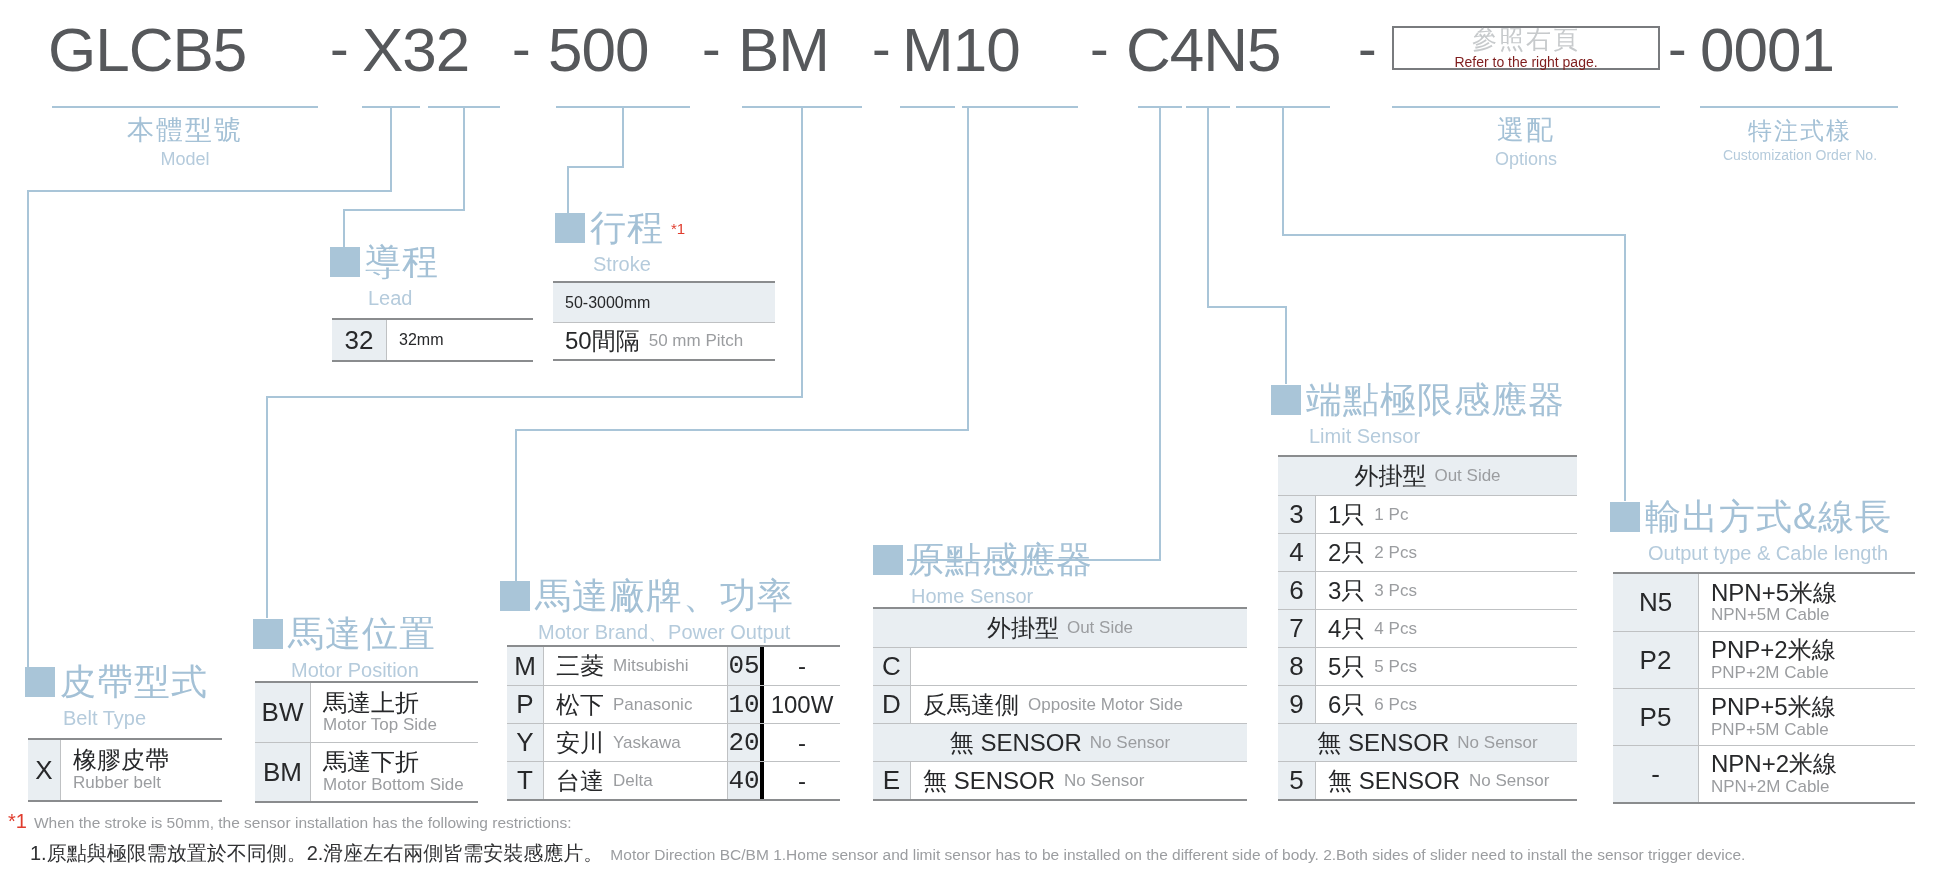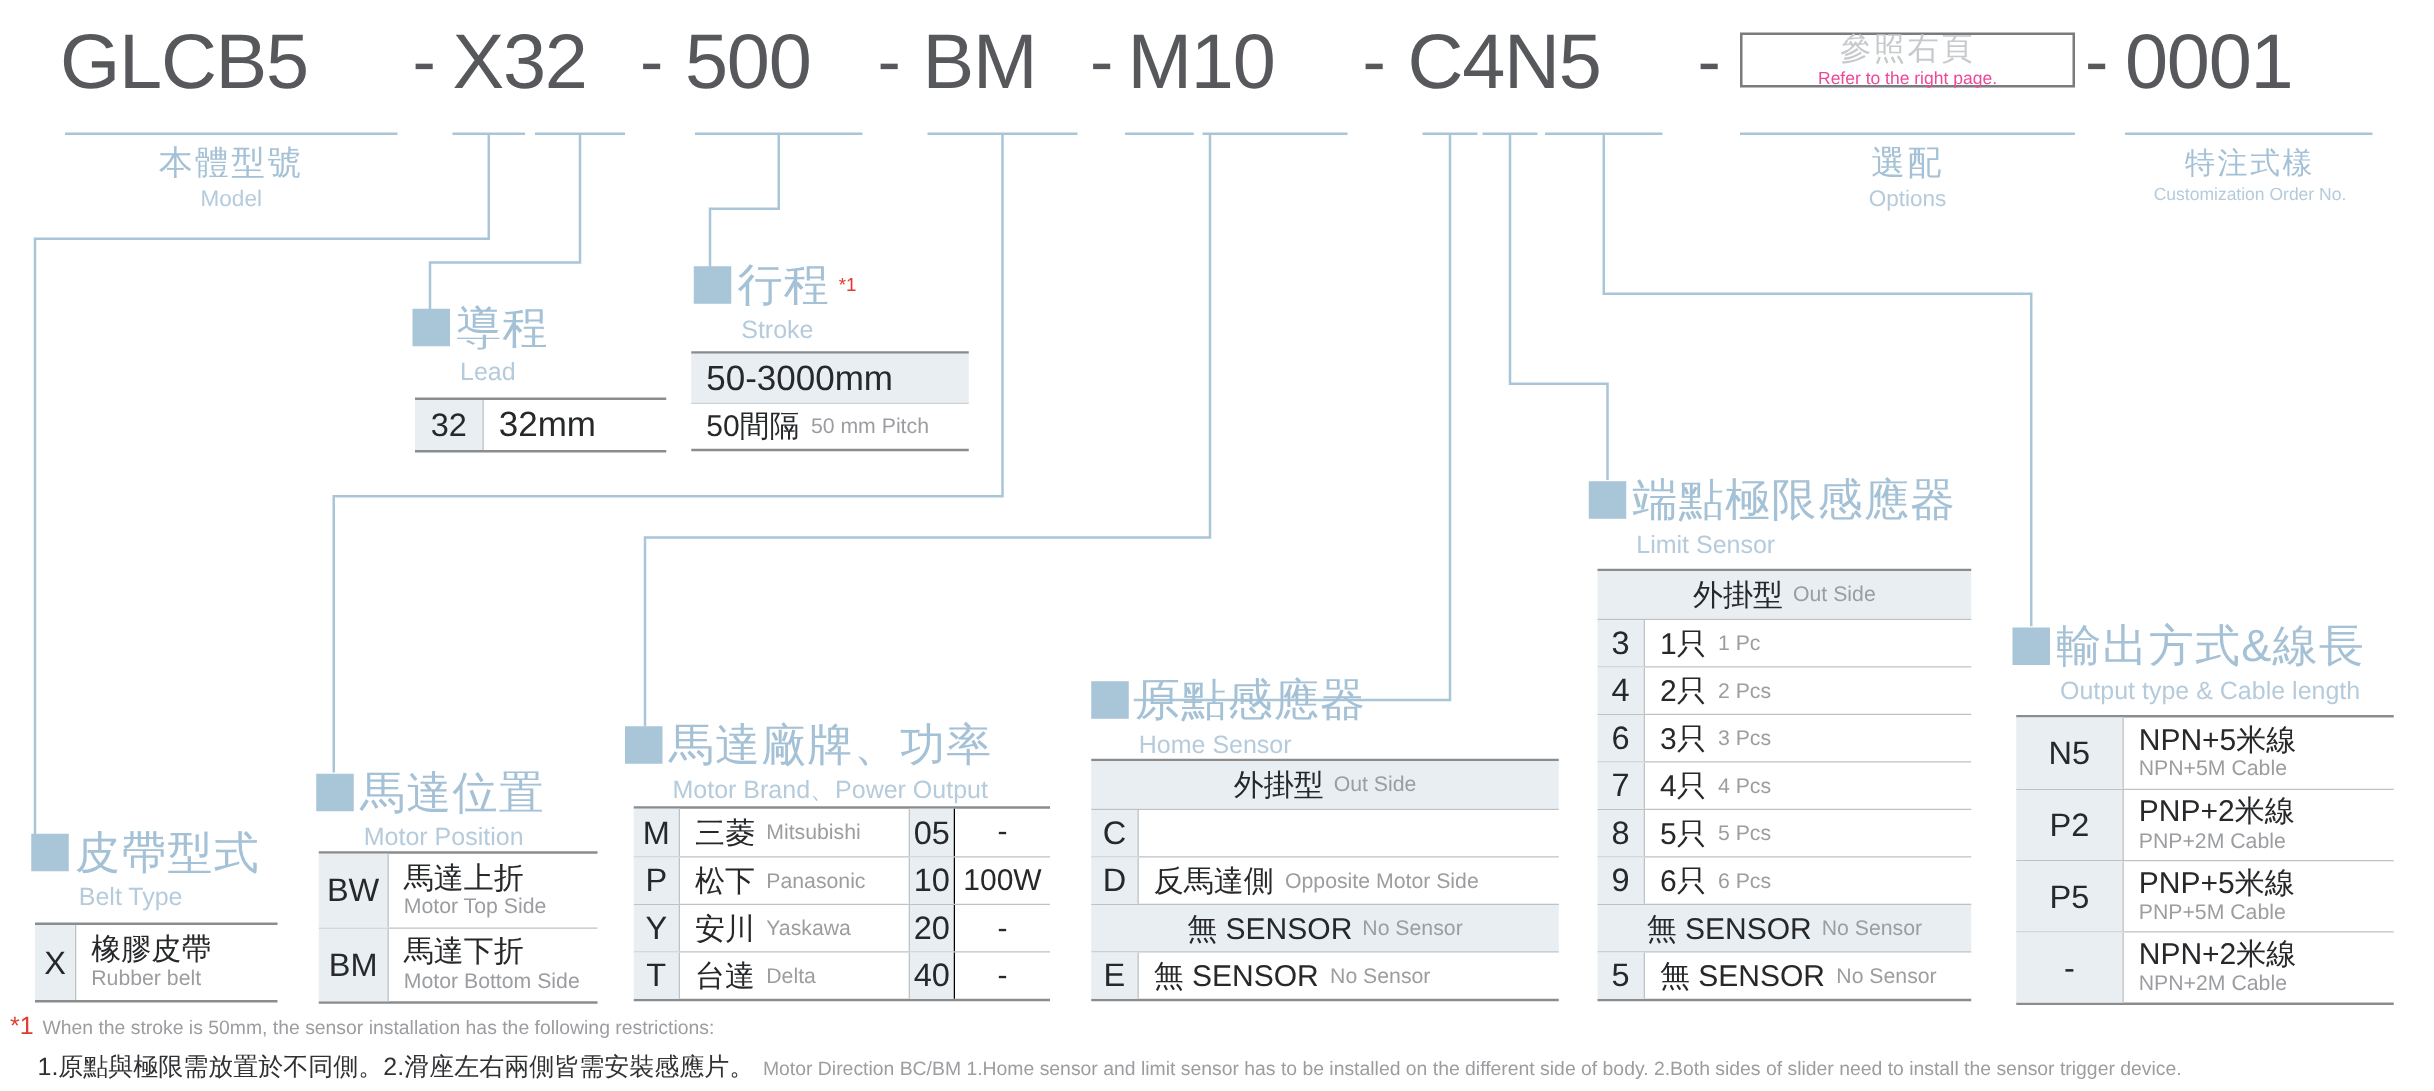--- a/index.html
+++ b/index.html
@@ -12,21 +12,21 @@
     position:absolute;top:16px;font-size:62px;line-height:1.1;
     color:#56585b;letter-spacing:-1px;white-space:nowrap;
   }
   .codedash{position:absolute;top:16px;font-size:56px;color:#56585b;}
   #ref-box{
     position:absolute;left:1392px;top:26px;width:268px;height:44px;
     border:2px solid #797b7e;box-sizing:border-box;text-align:center;
     display:flex;flex-direction:column;justify-content:center;
   }
   #ref-box .bx-cjk{font-size:25px;color:#c7cacc;line-height:1.15;letter-spacing:2px;}
-  #ref-box .bx-en{font-size:14px;color:#ec4899;line-height:1.2;}
+  #ref-box .bx-en{font-size:14px;color:#7f1d1d;line-height:1.2;}
   
   .u-label{position:absolute;text-align:center;}
   .u-label .l-cjk{font-size:27px;color:#a4c1d6;line-height:1.25;letter-spacing:2px;}
   .u-label .l-en{font-size:18px;color:#b5cbdc;line-height:1.3;}
   .u-label.small .l-cjk{font-size:24px;}
   .u-label.small .l-en{font-size:14px;}
   
   .sect{position:absolute;white-space:nowrap;}
   .sect .hrow{display:flex;align-items:center;gap:5px;}
   .bullet{width:30px;height:30px;background:#a9c5d8;flex:0 0 auto;}
@@ -35,25 +35,25 @@
   .hen{font-size:20px;color:#b5cbdc;padding-left:38px;line-height:1.4;margin-top:4px;}
   
   .tbl{position:absolute;box-sizing:border-box;border-top:2px solid #8a8c8e;border-bottom:2px solid #8a8c8e;background:#fff;}
   .tr{display:flex;border-top:1px solid #bfc1c3;box-sizing:border-box;align-items:stretch;}
   .tr:first-child{border-top:0;}
   .td-code{flex:0 0 auto;background:#e9eef2;display:flex;align-items:center;justify-content:center;
     font-size:26px;color:#27282a;border-right:1px solid #bfc1c3;box-sizing:border-box;}
   .td-val{flex:1;display:flex;align-items:center;padding-left:12px;gap:9px;min-width:0;}
   .td-val.two{flex-direction:column;align-items:flex-start;justify-content:center;gap:0;line-height:1.1;}
   .cjk{color:#27282a;font-size:24px;white-space:nowrap;}
-  .cjk.big{font-size:28px;}
+  .cjk.big{font-size:16px;}
   .en{color:#9b9da0;font-size:17px;white-space:nowrap;}
   .hdr{background:#e9eef2;display:flex;align-items:center;justify-content:center;gap:8px;}
   .td-mid{flex:0 0 auto;background:#e9eef2;display:flex;align-items:center;justify-content:center;
-    font-size:26px;color:#27282a;border-left:1px solid #bfc1c3;border-right:1px solid #000000;box-sizing:border-box;}
+    font-size:26px;color:#27282a;border-left:1px solid #bfc1c3;border-right:4px solid #000000;box-sizing:border-box;font-family:Liberation Mono, monospace;}
   .td-pow{flex:0 0 auto;display:flex;align-items:center;justify-content:center;font-size:24px;color:#27282a;}
   
   .footline{position:absolute;display:flex;align-items:baseline;gap:7px;white-space:nowrap;}
   .fn-marker{color:#e03c2d;font-size:20px;}
   .fn-cjk{color:#303133;font-size:20px;}
   .fn-en{color:#9b9da0;font-size:15.5px;}
   svg#wires{position:absolute;left:0;top:0;pointer-events:none;}
 </style>
 </head>
 <body>

